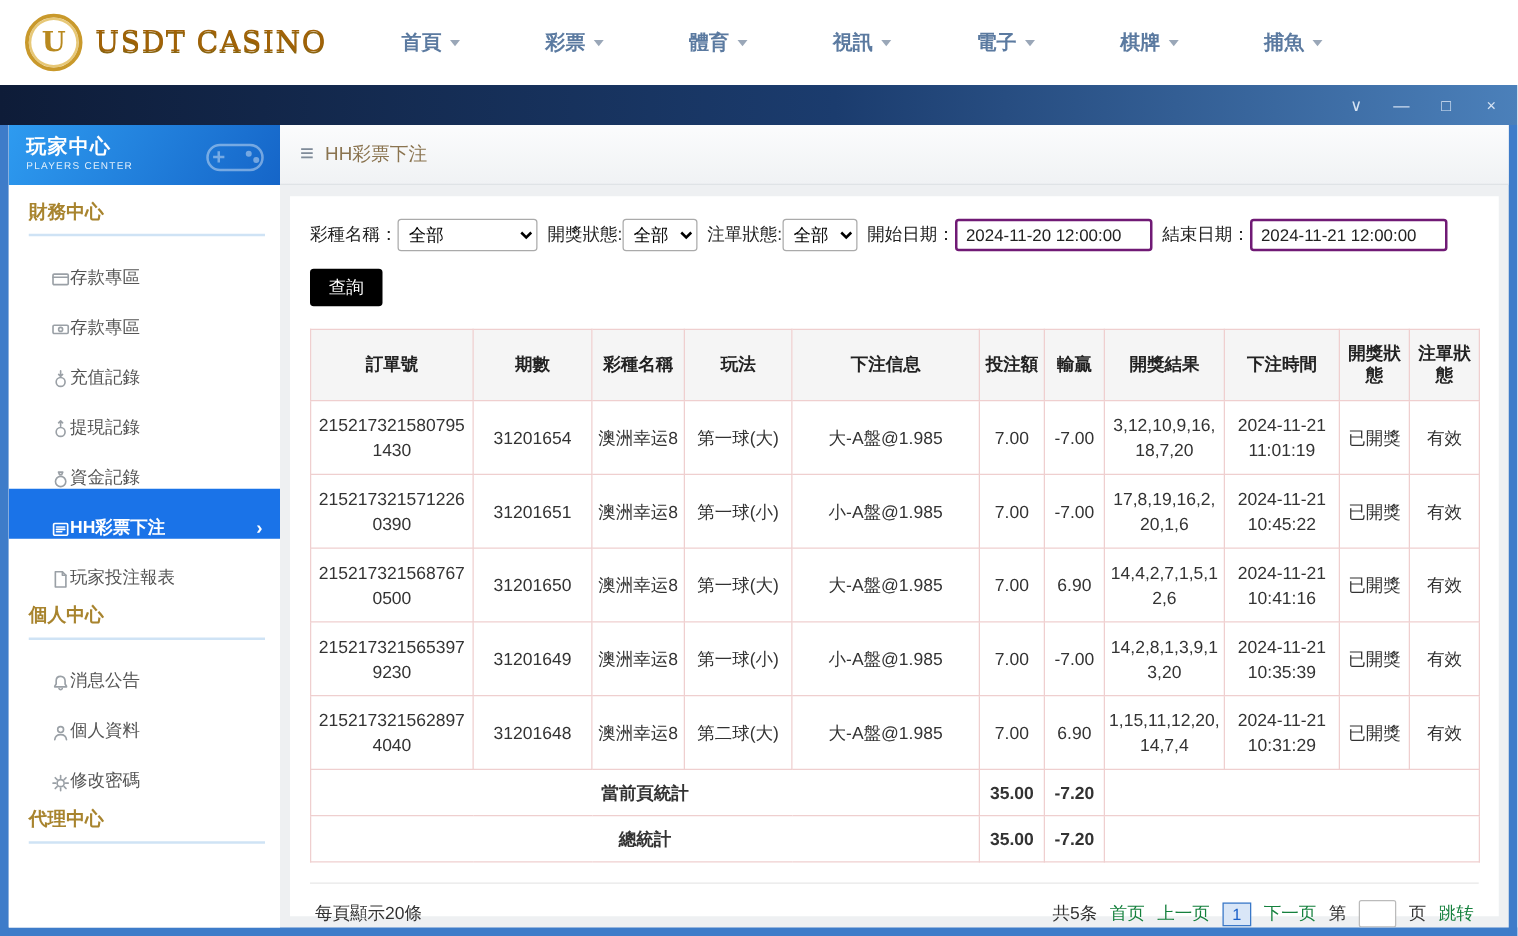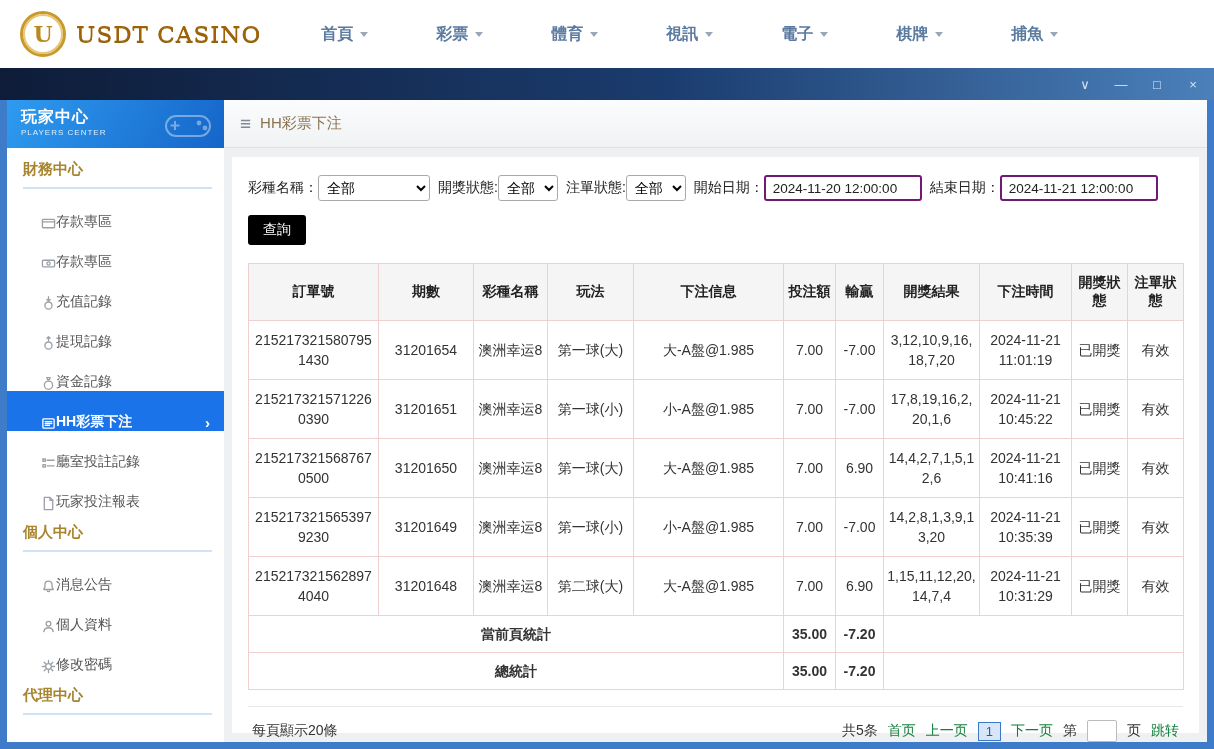--- a/index.html
+++ b/index.html
@@ -197,30 +197,20 @@
       </div>
       <div class="side-item active">
         <span class="icn">
             <svg viewBox="0 0 16 16">
               <rect x="2" y="3" width="12" height="10" rx="1"></rect>
               <path d="M4.5 6h7M4.5 8h7M4.5 10h4.5"></path>
             </svg>
           </span>
         <span>HH彩票下注</span>
         <span class="chev">›</span>
-      </div>
-      <div class="side-item">
-        <span class="icn">
-            <svg viewBox="0 0 16 16">
-              <rect x="2" y="3.2" width="2.6" height="2.6"></rect>
-              <rect x="2" y="9.2" width="2.6" height="2.6"></rect>
-              <path d="M6.5 4.5h7.5M6.5 10.5h7.5"></path>
-            </svg>
-          </span>
-        <span>廳室投註記錄</span>
       </div>
       <div class="side-item">
         <span class="icn">
             <svg viewBox="0 0 16 16">
               <path d="M3.5 1.5h6l3 3v10h-9z"></path>
               <path d="M9.5 1.5v3h3"></path>
             </svg>
           </span>
         <span>玩家投注報表</span>
       </div>

